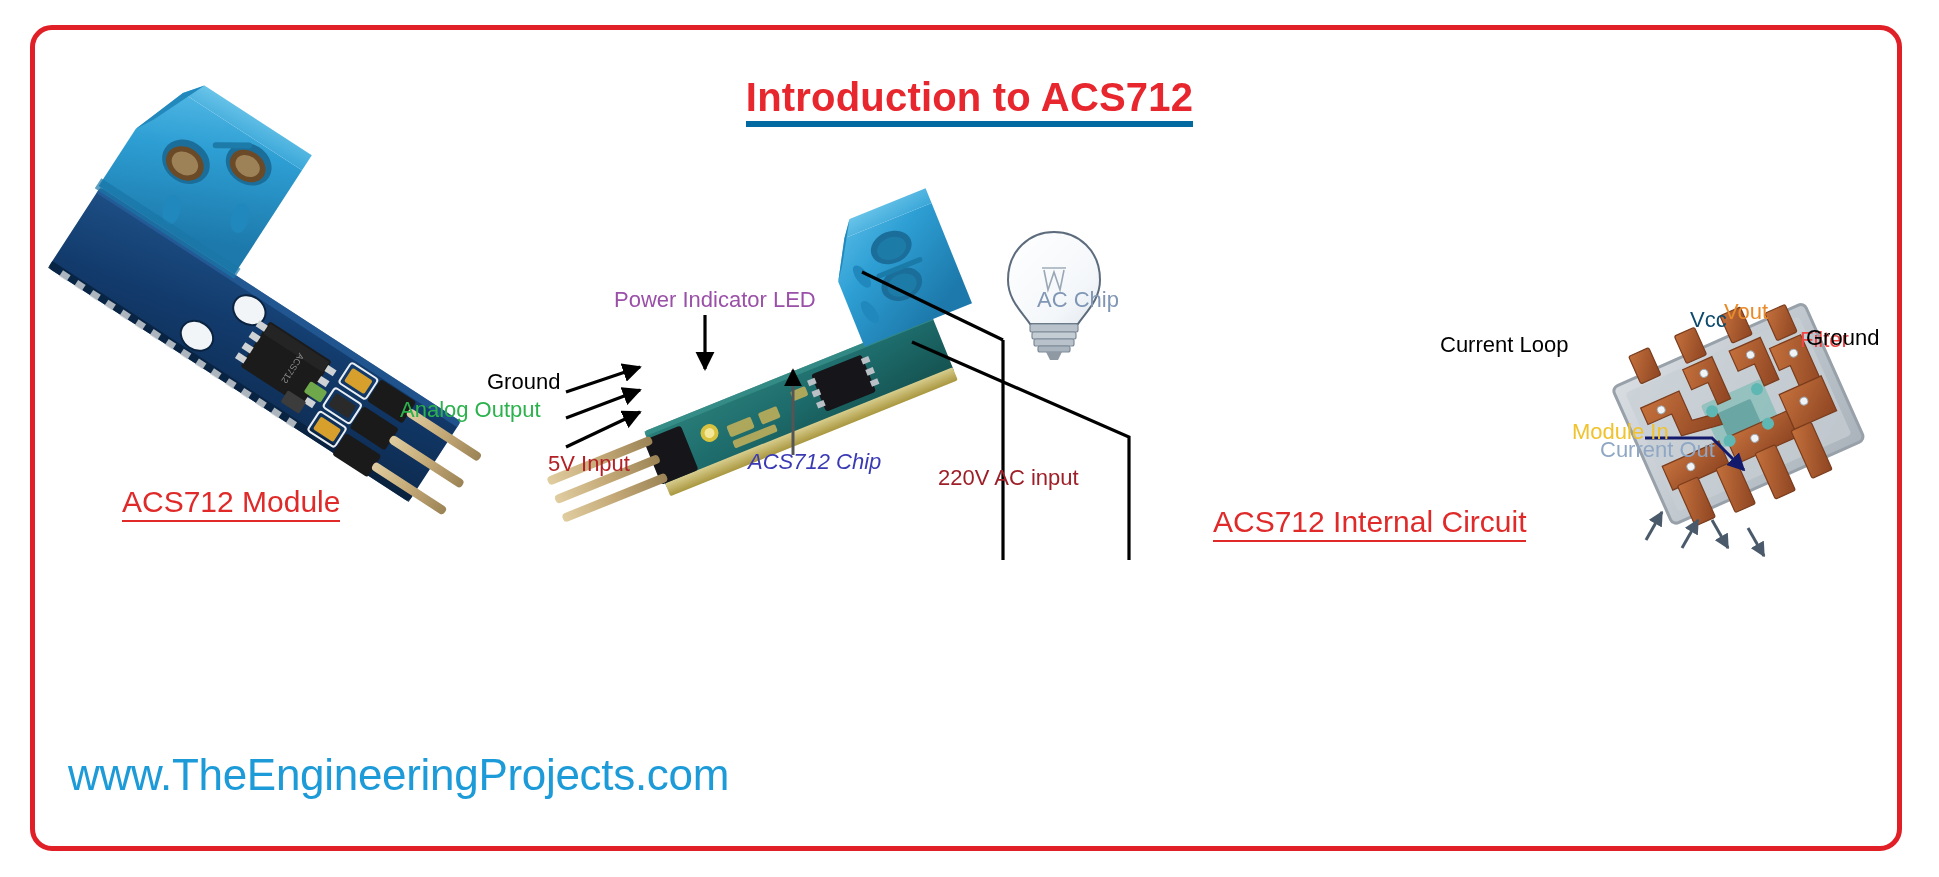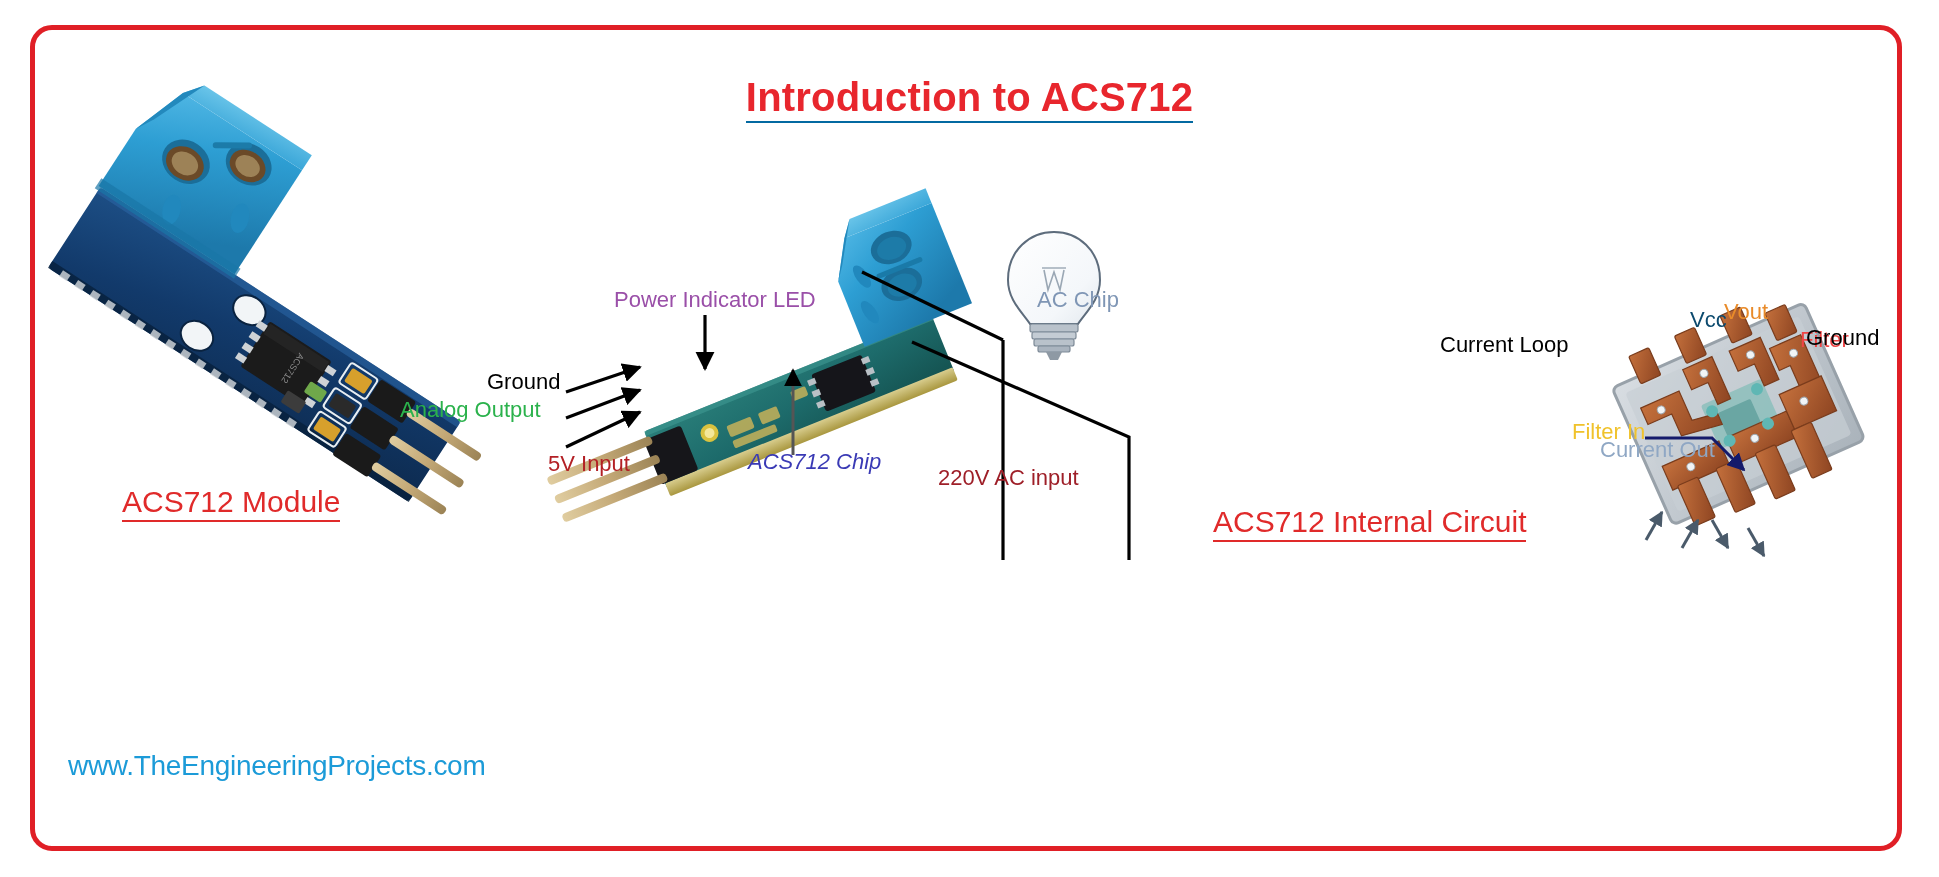--- a/index.html
+++ b/index.html
@@ -36,21 +36,21 @@
     left: 0;
     top: 75px;
     width: 1939px;
     text-align: center;
     font-size: 40px;
     font-weight: bold;
     color: #e8262d;
     letter-spacing: 0.2px;
   }
   #page-title .t-inner {
-    border-bottom: 2px solid #0369a1;
+    border-bottom: 6px solid #0369a1;
     padding-bottom: 3px;
     display: inline-block;
     line-height: 1.05;
   }
   
   .lbl {
     position: absolute;
     white-space: nowrap;
     font-size: 22px;
     line-height: 1.1;
@@ -65,21 +65,21 @@
   }
   .caption .c-inner {
     border-bottom: 2.5px solid #e02a2a;
     display: inline-block;
     padding-bottom: 1px;
   }
   #site-url {
     position: absolute;
     left: 68px;
     top: 750px;
-    font-size: 28px;
+    font-size: 44px;
     color: #1c9bd8;
     white-space: nowrap;
     letter-spacing: -0.3px;
     text-align: center;
   }
   
   .art {
     position: absolute;
     left: 0; top: 0;
     width: 1939px; height: 877px;
@@ -405,21 +405,21 @@
   <div class="lbl small" style="left:1690px; top:288px; color:#0c4a6e;margin-top:20px;">Vcc</div>
 
   <div class="lbl small" style="left:1724px; top:300px; color:#e98b2a;">Vout</div>
 
   <div class="lbl small" style="left:1768px; top:328px; color:#ef4444;margin-left:32px;">Filter</div>
 
   <div class="lbl small" style="left:1806px; top:326px; color:#000000;">Ground</div>
 
   <div class="lbl small" style="left:1440px; top:333px; color:#000000;">Current Loop</div>
 
-  <div class="lbl small" style="left:1572px; top:420px; color:#f0c22b;">Filter In</div>
+  <div class="lbl small" style="left:1572px; top:420px; color:#f0c22b;">Module In</div>
 
   <div class="lbl small" style="left:1600px; top:438px; color:#8fa7c4;">Current Out</div>
 
   <div class="caption" style="left:122px; top:485px;">
     <span class="c-inner">ACS712 Module</span>
   </div>
 
   <div class="caption" style="left:1213px; top:505px;">
     <span class="c-inner">ACS712 Internal Circuit</span>
   </div>

